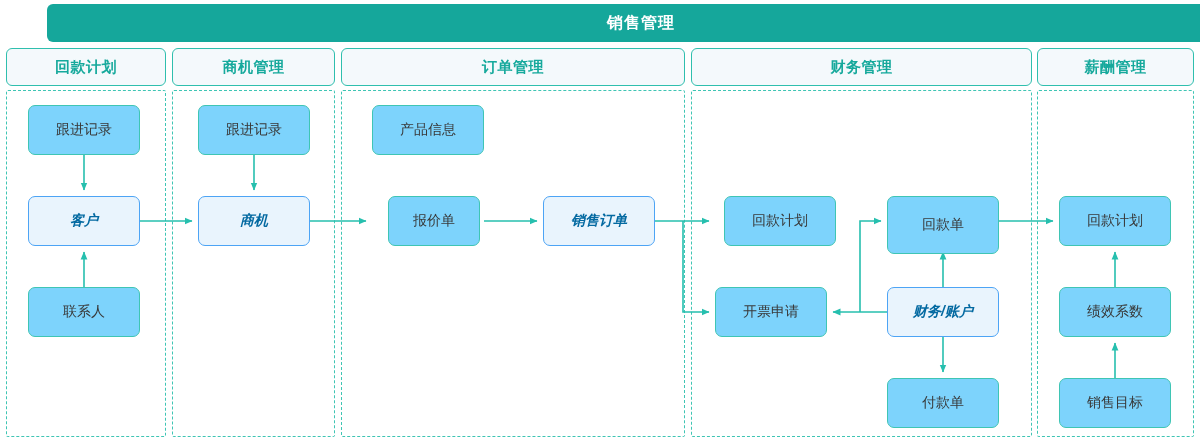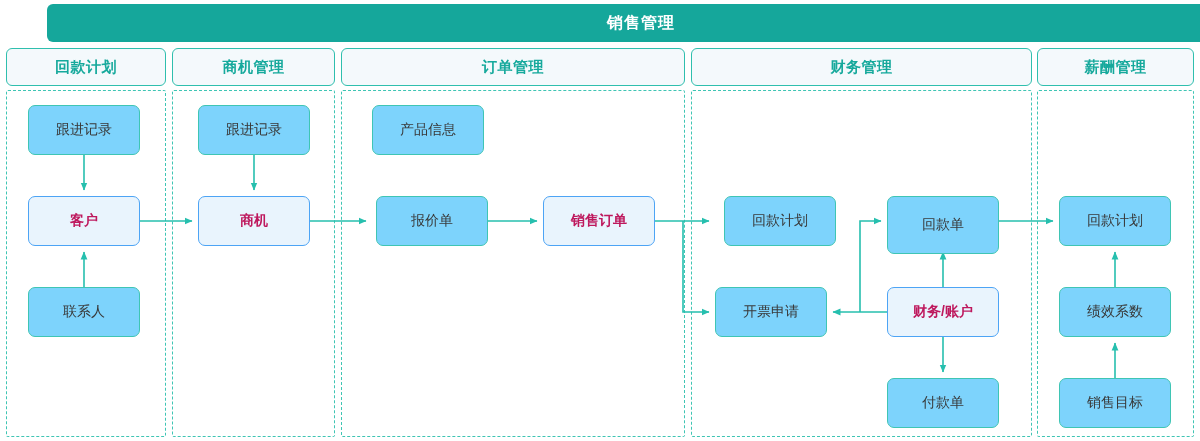--- a/index.html
+++ b/index.html
@@ -83,22 +83,23 @@
   .node-label {
     font-size: 14px;
     color: #383838;
     white-space: nowrap;
   }
   .node.highlight {
     background: #e9f4fd;
     border: 1.5px solid #4da4f5;
   }
   .node.highlight .node-label {
-    color: #be185d;
+    color: #0369a1;
     font-weight: bold;
+    font-style: italic;
   }
 
   
   #connectors {
     position: absolute;
     left: 0;
     top: 0;
     width: 1200px;
     height: 441px;
     pointer-events: none;
@@ -176,21 +177,21 @@
       </div>
       <div class="node" style="left: 198px; top: 105px; width: 112px; height: 50px;">
         <span class="node-label">跟进记录</span>
       </div>
       <div class="node highlight" style="left: 198px; top: 196px; width: 112px; height: 50px;">
         <span class="node-label">商机</span>
       </div>
       <div class="node" style="left: 372px; top: 105px; width: 112px; height: 50px;">
         <span class="node-label">产品信息</span>
       </div>
-      <div class="node" style="left: 376px; top: 196px; width: 112px; height: 50px;">
+      <div class="node" style="left: 388px; top: 196px; width: 92px; height: 50px;">
         <span class="node-label">报价单</span>
       </div>
       <div class="node highlight" style="left: 543px; top: 196px; width: 112px; height: 50px;">
         <span class="node-label">销售订单</span>
       </div>
       <div class="node" style="left: 724px; top: 196px; width: 112px; height: 50px;">
         <span class="node-label">回款计划</span>
       </div>
       <div class="node" style="left: 887px; top: 196px; width: 112px; height: 58px;">
         <span class="node-label">回款单</span>

